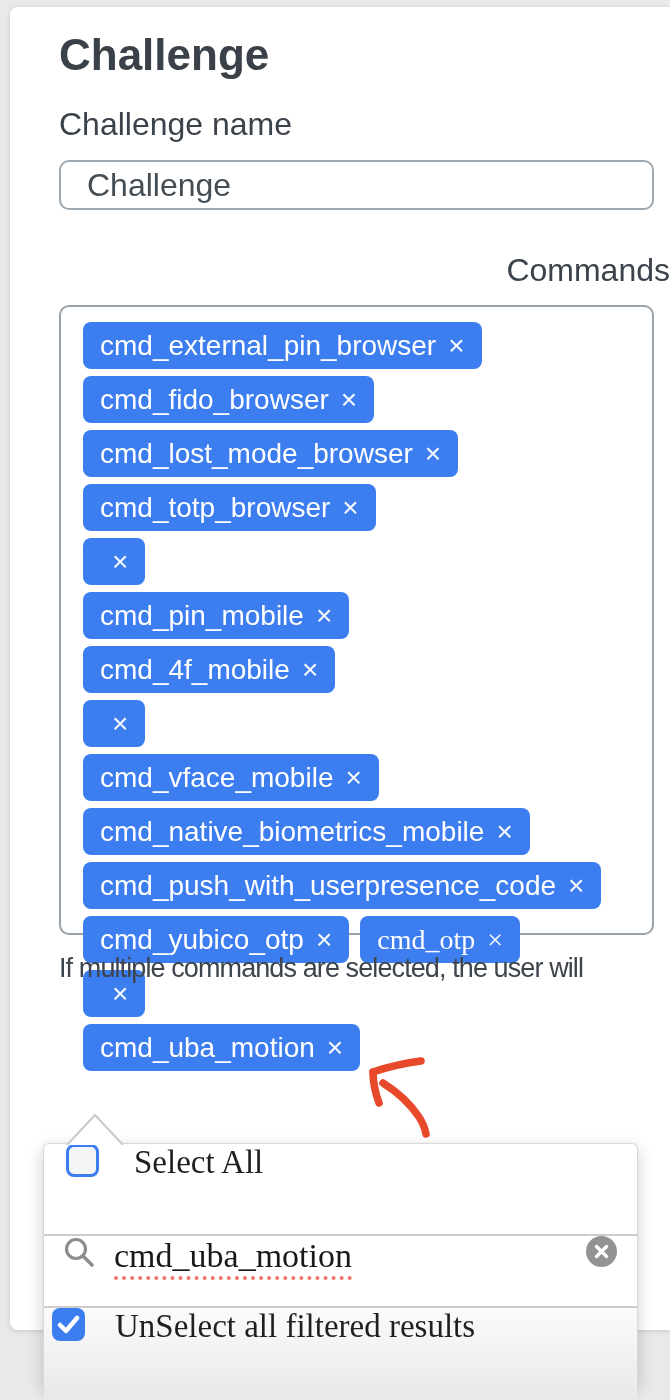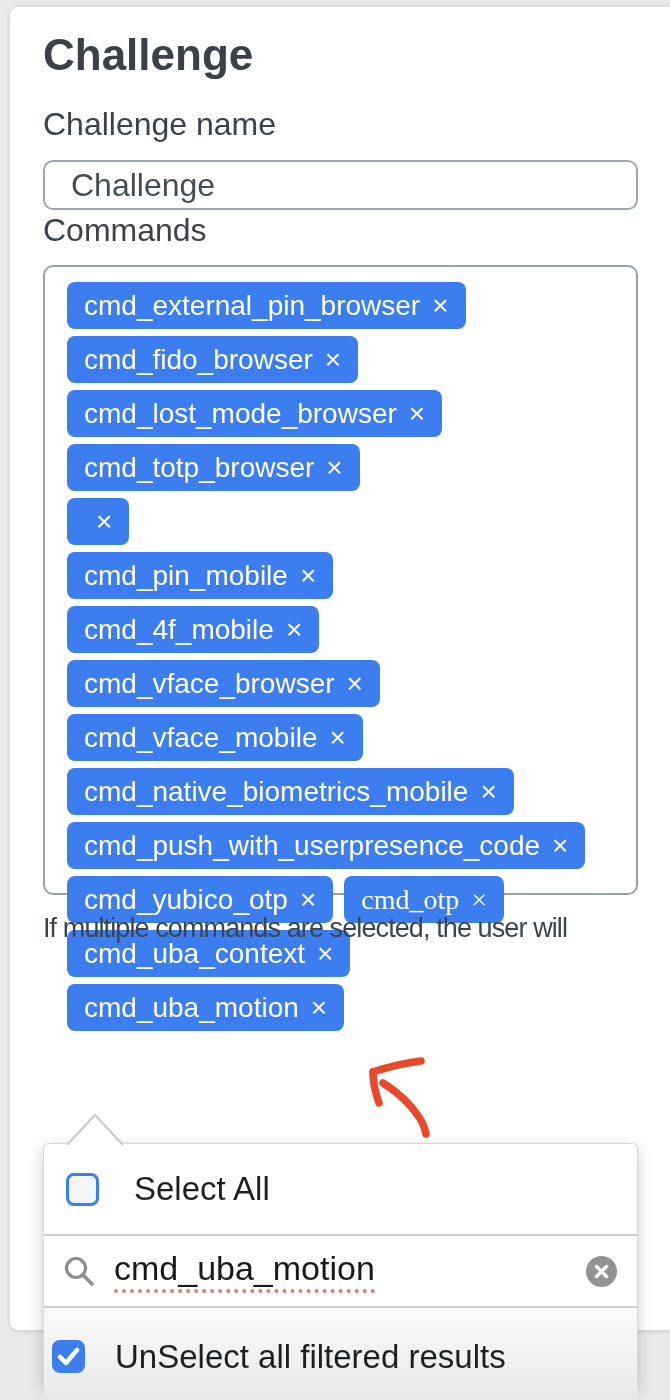--- a/index.html
+++ b/index.html
@@ -6,30 +6,30 @@
   body{
     width:670px;height:1400px;overflow:hidden;position:relative;
     background:#e9e9e9;
     font-family:"Liberation Sans", sans-serif;
     -webkit-font-smoothing:antialiased;
   }
   .card{
     position:absolute;left:10px;top:7px;width:660px;height:1323px;
     background:#ffffff;border-radius:8px 0 0 8px;
     box-shadow:0 1px 5px rgba(0,0,0,.14);
-    padding:24px 0 0 33px;box-sizing:border-box;
+    padding:24px 0 0 49px;box-sizing:border-box;
   }
   .page-title{
     margin:0;font-size:44px;line-height:48px;font-weight:700;color:#3b4148;
   }
   .field-label{
     display:block;font-size:32px;line-height:40px;color:#3b4249;
   }
   .mt-53{margin-top:25px;}
-  .mt-40{}
+  .mt-40{margin-top:40px;text-align:right;}
   .text-input{
     display:block;margin-top:16px;width:595px;height:50px;
     border:2px solid #a0a8af;border-radius:10px;background:#fff;
     font-family:inherit;font-size:32px;color:#454d54;
     padding:0 14px 0 26px;box-sizing:border-box;outline:none;
   }
   .commands-box{
     margin-top:15px;width:595px;height:630px;
     border:2px solid #99a2a9;border-radius:10px;background:#fff;
     padding:15px 18px 0 22px;box-sizing:border-box;
@@ -49,21 +49,21 @@
   
   .arrow-overlay{position:absolute;left:0;top:0;width:670px;height:1400px;z-index:5;pointer-events:none;}
   
   .dropdown-panel{
     position:absolute;left:43px;top:1143px;width:595px;height:243px;
     background:#ffffff;border:1px solid #d8d8d8;border-bottom:none;
     border-radius:6px 6px 0 0;box-sizing:border-box;
     box-shadow:0 5px 16px rgba(0,0,0,.20);z-index:10;
   }
   .caret{position:absolute;left:22px;top:-32px;width:60px;height:33px;}
-  .panel-row{display:flex;align-items:center;box-sizing:border-box;}
+  .panel-row{display:flex;align-items:flex-start;box-sizing:border-box;font-family:Liberation Serif, serif;}
   .row-select-all{height:90px;padding-left:22px;}
   .row-search{
     height:74px;padding:0 20px 0 19px;
     border-top:2px solid #cdcdcd;border-bottom:2px solid #cdcdcd;
   }
   .row-unselect{
     height:97px;padding-left:8px;
     background:linear-gradient(180deg,#fbfbfb 0%,#e7e7e7 100%);
   }
   .checkbox{
@@ -136,21 +136,20 @@
         </span>
       </div>
       <div class="tag-row">
         <span class="tag">
           <span>cmd_4f_mobile</span>
           <span class="tag-x">×</span>
         </span>
       </div>
       <div class="tag-row">
         <span class="tag">
-          <span>cmd_vface_browser</span>
           <span class="tag-x">×</span>
         </span>
       </div>
       <div class="tag-row">
         <span class="tag">
           <span>cmd_vface_mobile</span>
           <span class="tag-x">×</span>
         </span>
       </div>
       <div class="tag-row">
@@ -170,21 +169,20 @@
           <span>cmd_yubico_otp</span>
           <span class="tag-x">×</span>
         </span>
         <span class="tag">
           <span>cmd_otp</span>
           <span class="tag-x">×</span>
         </span>
       </div>
       <div class="tag-row">
         <span class="tag">
-          <span>cmd_uba_context</span>
           <span class="tag-x">×</span>
         </span>
       </div>
       <div class="tag-row">
         <span class="tag">
           <span>cmd_uba_motion</span>
           <span class="tag-x">×</span>
         </span>
       </div>
     </div>

